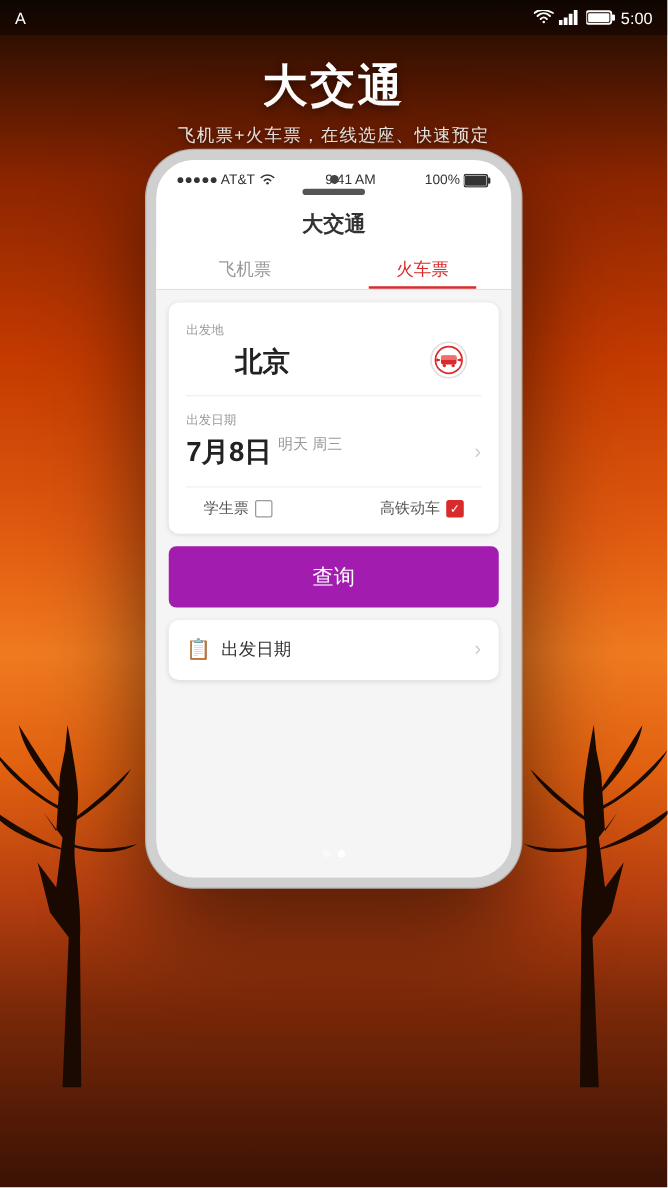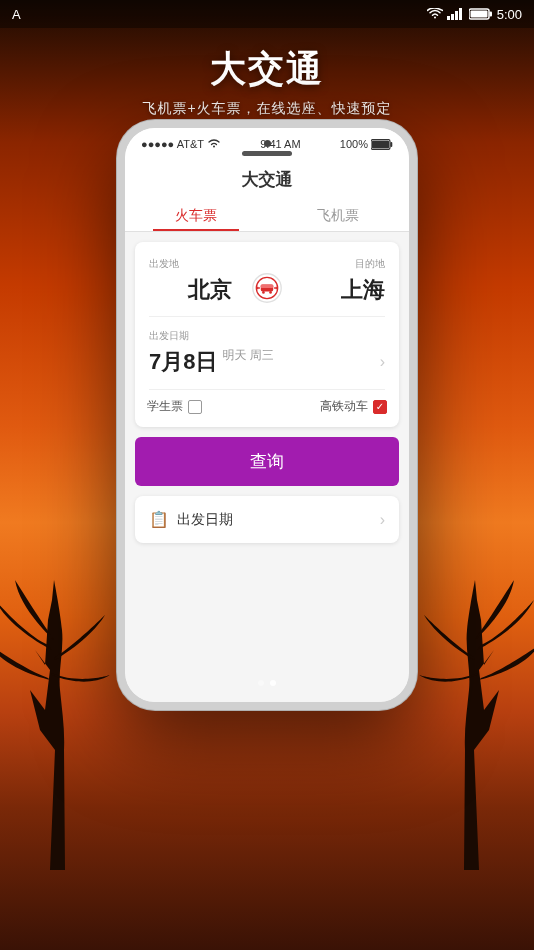--- a/index.html
+++ b/index.html
@@ -330,21 +330,21 @@
 
     .date-arrow {
       color: #ccc;
       font-size: 16px;
     }
 
     
     .options-row {
       display: flex;
       align-items: center;
-      padding: 8px 12px 12px;
+      padding: 8px 28px 12px;
       justify-content: space-between;
     }
 
     .option-item {
       display: flex;
       align-items: center;
       gap: 5px;
       font-size: 12px;
       color: #555;
     }
@@ -514,25 +514,25 @@
             <rect x="19.3" y="3" width="2" height="5" rx="1" fill="#333"></rect>
             <rect x="1" y="1.5" width="17" height="8" rx="1" fill="#333"></rect>
           </svg>
         </div>
       </div>
 
       <div class="phone-header">
         <div class="phone-app-name">大交通</div>
 
         <div class="phone-tabs">
+          <div class="phone-tab">
+            <span>飞机票</span>
+          </div>
           <div class="phone-tab active">
             <span>火车票</span>
-          </div>
-          <div class="phone-tab">
-            <span>飞机票</span>
           </div>
         </div>
       </div>
 
       <div class="phone-content">
 
         
         <div class="search-card">
 
           <div class="route-row">
@@ -550,24 +550,20 @@
                 <rect x="11" y="14" width="14" height="8" rx="2" fill="#d92b2b"></rect>
                 <circle cx="14" cy="23" r="1.5" fill="#d92b2b"></circle>
                 <circle cx="22" cy="23" r="1.5" fill="#d92b2b"></circle>
                 <rect x="11" y="14" width="14" height="4" rx="1" fill="#f07070"></rect>
 
                 <path d="M6 18 L8 16 L8 17.2 L10 17.2 L10 18.8 L8 18.8 L8 20Z" fill="#d92b2b"></path>
                 <path d="M30 18 L28 16 L28 17.2 L26 17.2 L26 18.8 L28 18.8 L28 20Z" fill="#d92b2b"></path>
               </svg>
             </div>
 
-            <div class="route-field">
-              <div class="route-label" style="text-align:right;">目的地</div>
-              <div class="route-city right-align">上海</div>
-            </div>
           </div>
 
           <div class="card-divider"></div>
 
           <div class="date-row">
             <div class="date-label">出发日期</div>
             <div class="date-main">
               <div class="date-left">
                 <span class="date-value">7月8日</span>
                 <span class="date-desc">明天 周三</span>

